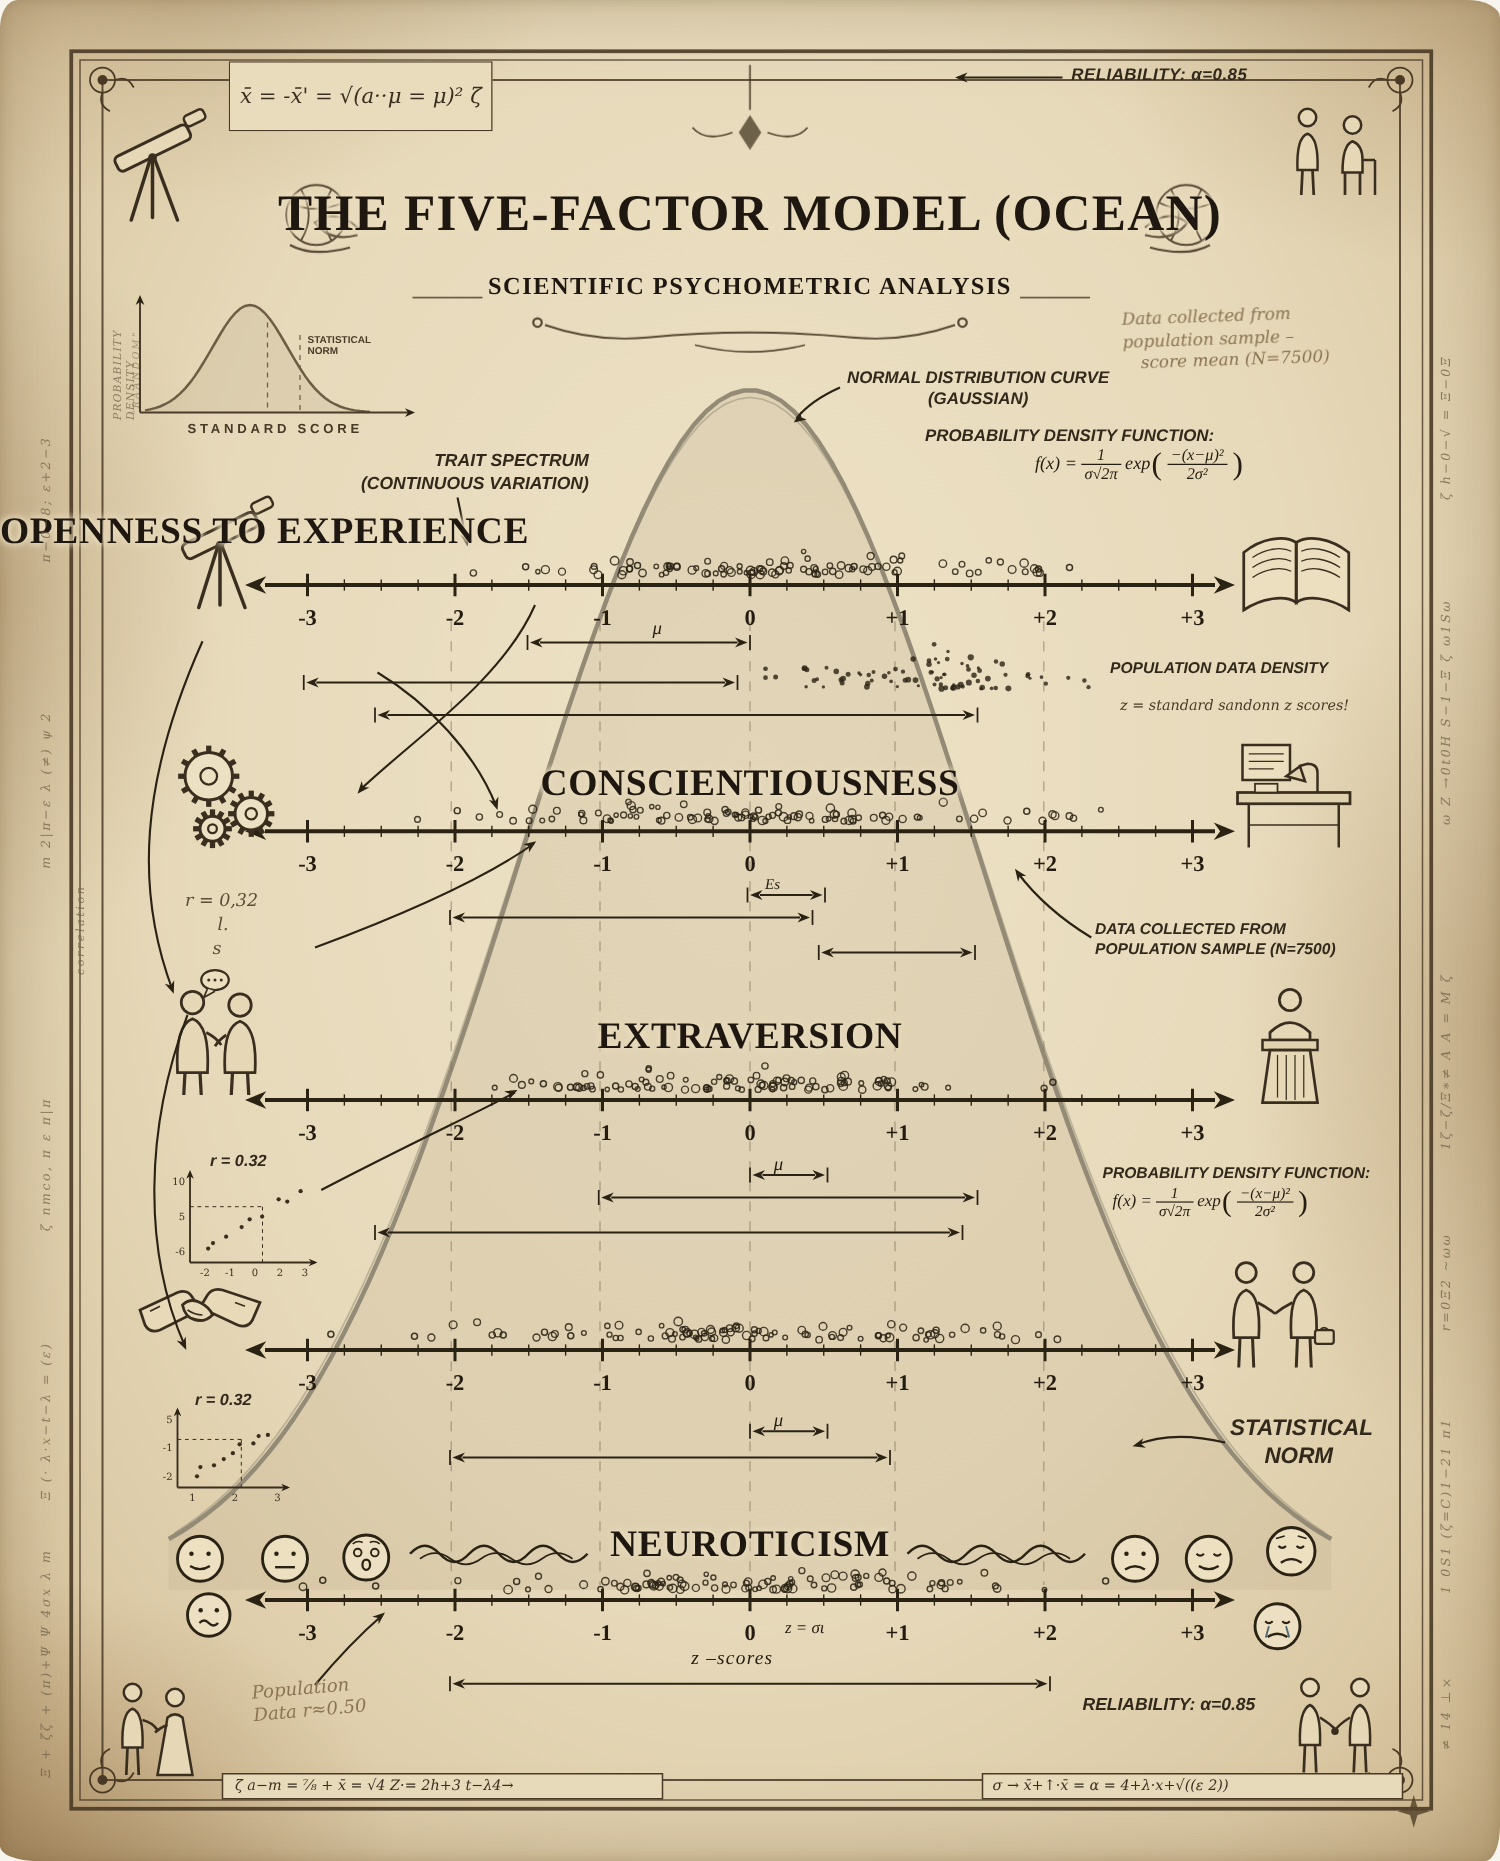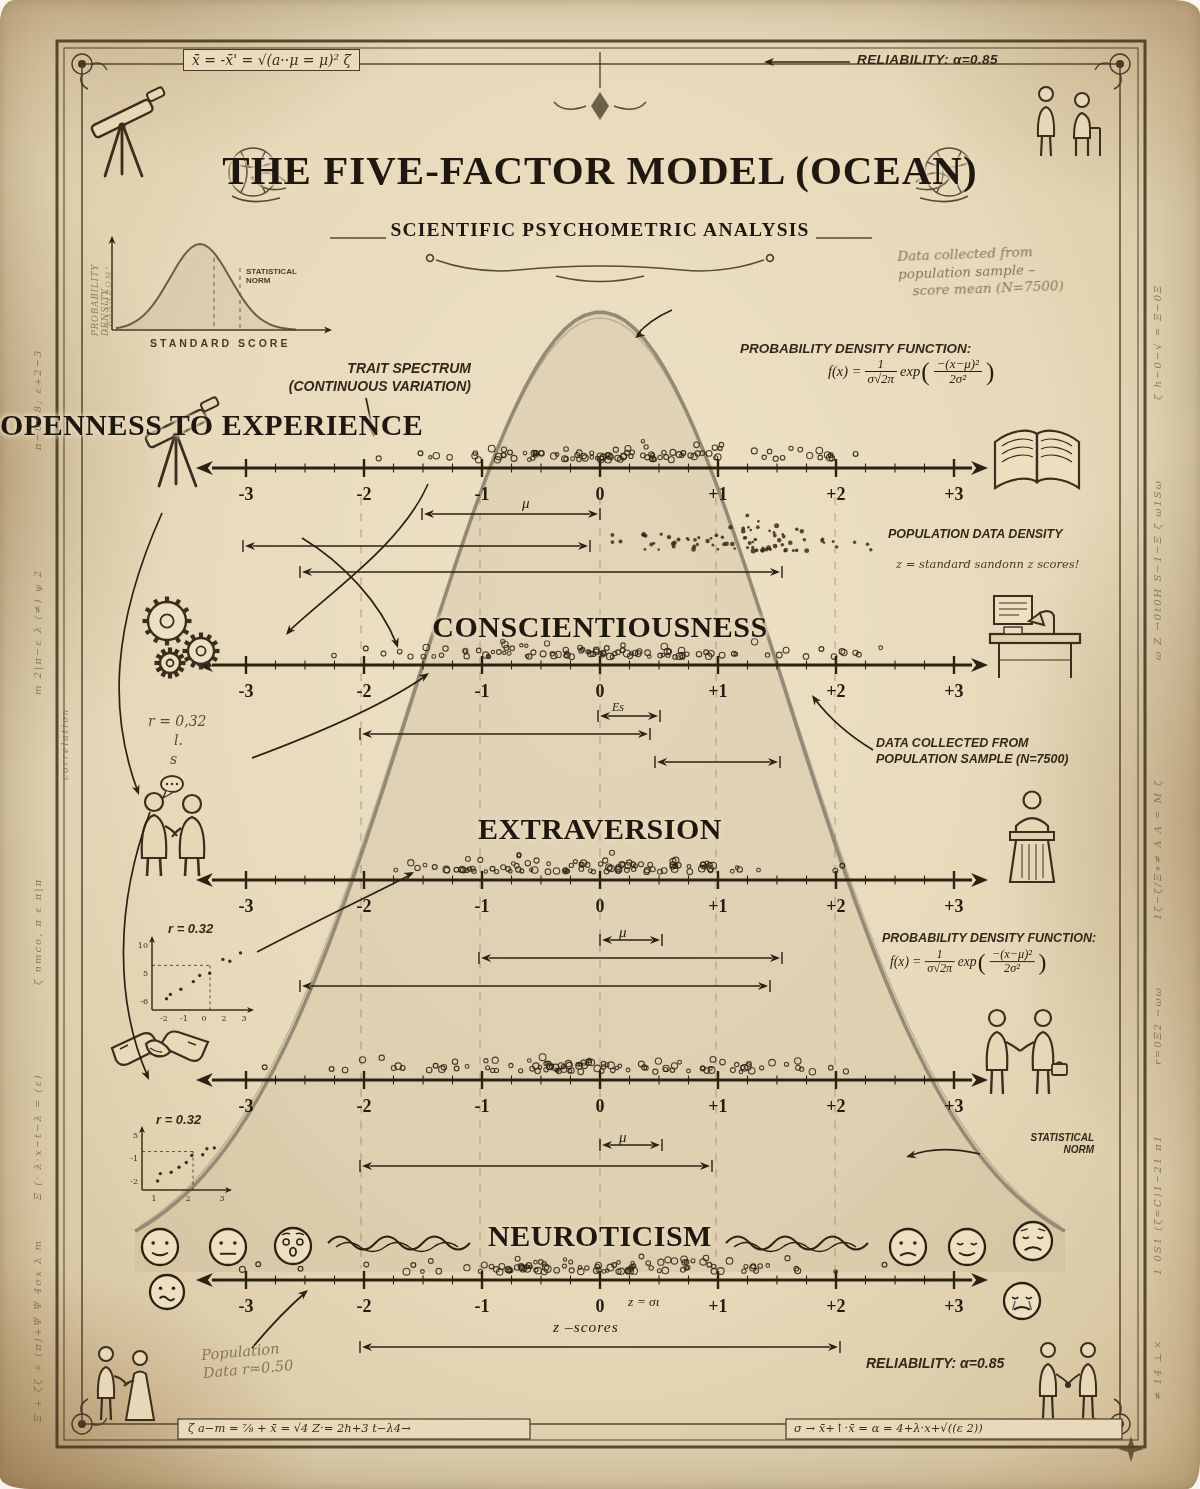--- a/index.html
+++ b/index.html
@@ -1224,37 +1224,41 @@
         <text x="154" y="1201" font-size="8px" text-anchor="middle" fill="#3a2f1e" font-family="&quot;DejaVu Serif&quot;,serif">1</text>
         <text x="188" y="1201" font-size="8px" text-anchor="middle" fill="#3a2f1e" font-family="&quot;DejaVu Serif&quot;,serif">2</text>
         <text x="222" y="1201" font-size="8px" text-anchor="middle" fill="#3a2f1e" font-family="&quot;DejaVu Serif&quot;,serif">3</text>
         <text x="138" y="1138" font-size="8px" text-anchor="end" fill="#3a2f1e" font-family="&quot;DejaVu Serif&quot;,serif">5</text>
         <text x="138" y="1161" font-size="8px" text-anchor="end" fill="#3a2f1e" font-family="&quot;DejaVu Serif&quot;,serif">-1</text>
         <text x="138" y="1184" font-size="8px" text-anchor="end" fill="#3a2f1e" font-family="&quot;DejaVu Serif&quot;,serif">-2</text>
       </g>
       <path d="M0,-13 L3,-3 L13,0 L3,3 L0,13 L-3,3 L-13,0 L-3,-3 Z" transform="translate(1131,1449)" fill="#56452c" opacity="0.85"></path>
     </svg>
 
-<div class="t hand" style="left:183px;top:49px;padding:2px 8px;border:1.3px solid #4a3a25;background:#e9dcbd;font-size:14px;color:#3a2f1e">x̄ = -x̄' = √(a··μ = μ)² ζ</div>
+<div class="t hand" style="left:183px;top:49px;padding:17px 8px;border:1.3px solid #4a3a25;background:#e9dcbd;font-size:17px;color:#3a2f1e">x̄ = -x̄' = √(a··μ = μ)² ζ</div>
 <div class="t lab" style="left:857px;top:52px;font-size:13.5px;letter-spacing:.4px">RELIABILITY: α=0.85</div>
 
 <div class="t srf halo" style="left:0;right:0;top:146px;text-align:center;font-size:41px;letter-spacing:1px">THE FIVE-FACTOR MODEL (OCEAN)</div>
 <div class="t srf" style="left:0;right:0;top:219px;text-align:center;font-size:19.5px;letter-spacing:1.2px">SCIENTIFIC PSYCHOMETRIC ANALYSIS</div>
 
 <div class="t hand blk" style="left:898px;top:244px;width:222px;font-size:13.5px;line-height:1.3;transform:rotate(-2deg)">
   <span>Data collected from</span>
   <span>population sample –</span>
   <span style="padding-left:14px">score mean (N=7500)</span>
 </div>
 
 <div class="t vert" style="left:90px;top:232px;height:104px;font-size:8.5px;letter-spacing:1px">PROBABILITY DENSITY</div>
 <div class="t vert" style="left:104px;top:252px;height:80px;font-size:7.5px;opacity:.55">"RAANDOM"</div>
 <div class="t" style="left:246px;top:267px;width:62px;font-size:8px;line-height:1.15;font-family:'Liberation Sans',sans-serif;font-weight:bold;color:#4a3c28">STATISTICAL NORM</div>
 <div class="t" style="left:150px;top:337px;width:180px;font-size:10.5px;letter-spacing:3px;font-weight:bold;font-family:'Liberation Sans',sans-serif;color:#473a26">STANDARD SCORE</div>
 
+<div class="t lab blk" style="left:645px;top:294px;width:275px;text-align:center;font-size:13.5px;line-height:1.25">
+  <span>NORMAL DISTRIBUTION CURVE</span>
+  <span>(GAUSSIAN)</span>
+</div>
 
 <div class="t lab" style="left:740px;top:341px;font-size:13.5px">PROBABILITY DENSITY FUNCTION:</div>
 <div class="t formula" style="left:828px;top:357px">
   <span>f(x) =</span>
   <span class="frac">
         <span class="n">1</span>
         <span class="d">σ√2π</span>
       </span>
   <span>exp</span>
   <span class="big">(</span>
@@ -1306,21 +1310,21 @@
       </span>
   <span>exp</span>
   <span class="big">(</span>
   <span class="frac">
         <span class="n">−(x−μ)²</span>
         <span class="d">2σ²</span>
       </span>
   <span class="big">)</span>
 </div>
 
-<div class="t lab blk" style="left:984px;top:1132px;width:110px;text-align:right;font-size:10px;line-height:1.2">
+<div class="t lab blk" style="left:984px;top:1132px;width:110px;text-align:center;font-size:18px;line-height:1.2">
   <span>STATISTICAL</span>
   <span>NORM</span>
 </div>
 
 <div class="t ital" style="left:628px;top:1294px;font-size:13.5px">z = σι</div>
 <div class="t ital" style="left:553px;top:1318px;font-size:15.5px;letter-spacing:1px">z –scores</div>
 
 <div class="t hand blk" style="left:202px;top:1342px;font-size:14.5px;line-height:1.25;transform:rotate(-5deg)">
   <span>Population</span>
   <span>Data r≈0.50</span>

